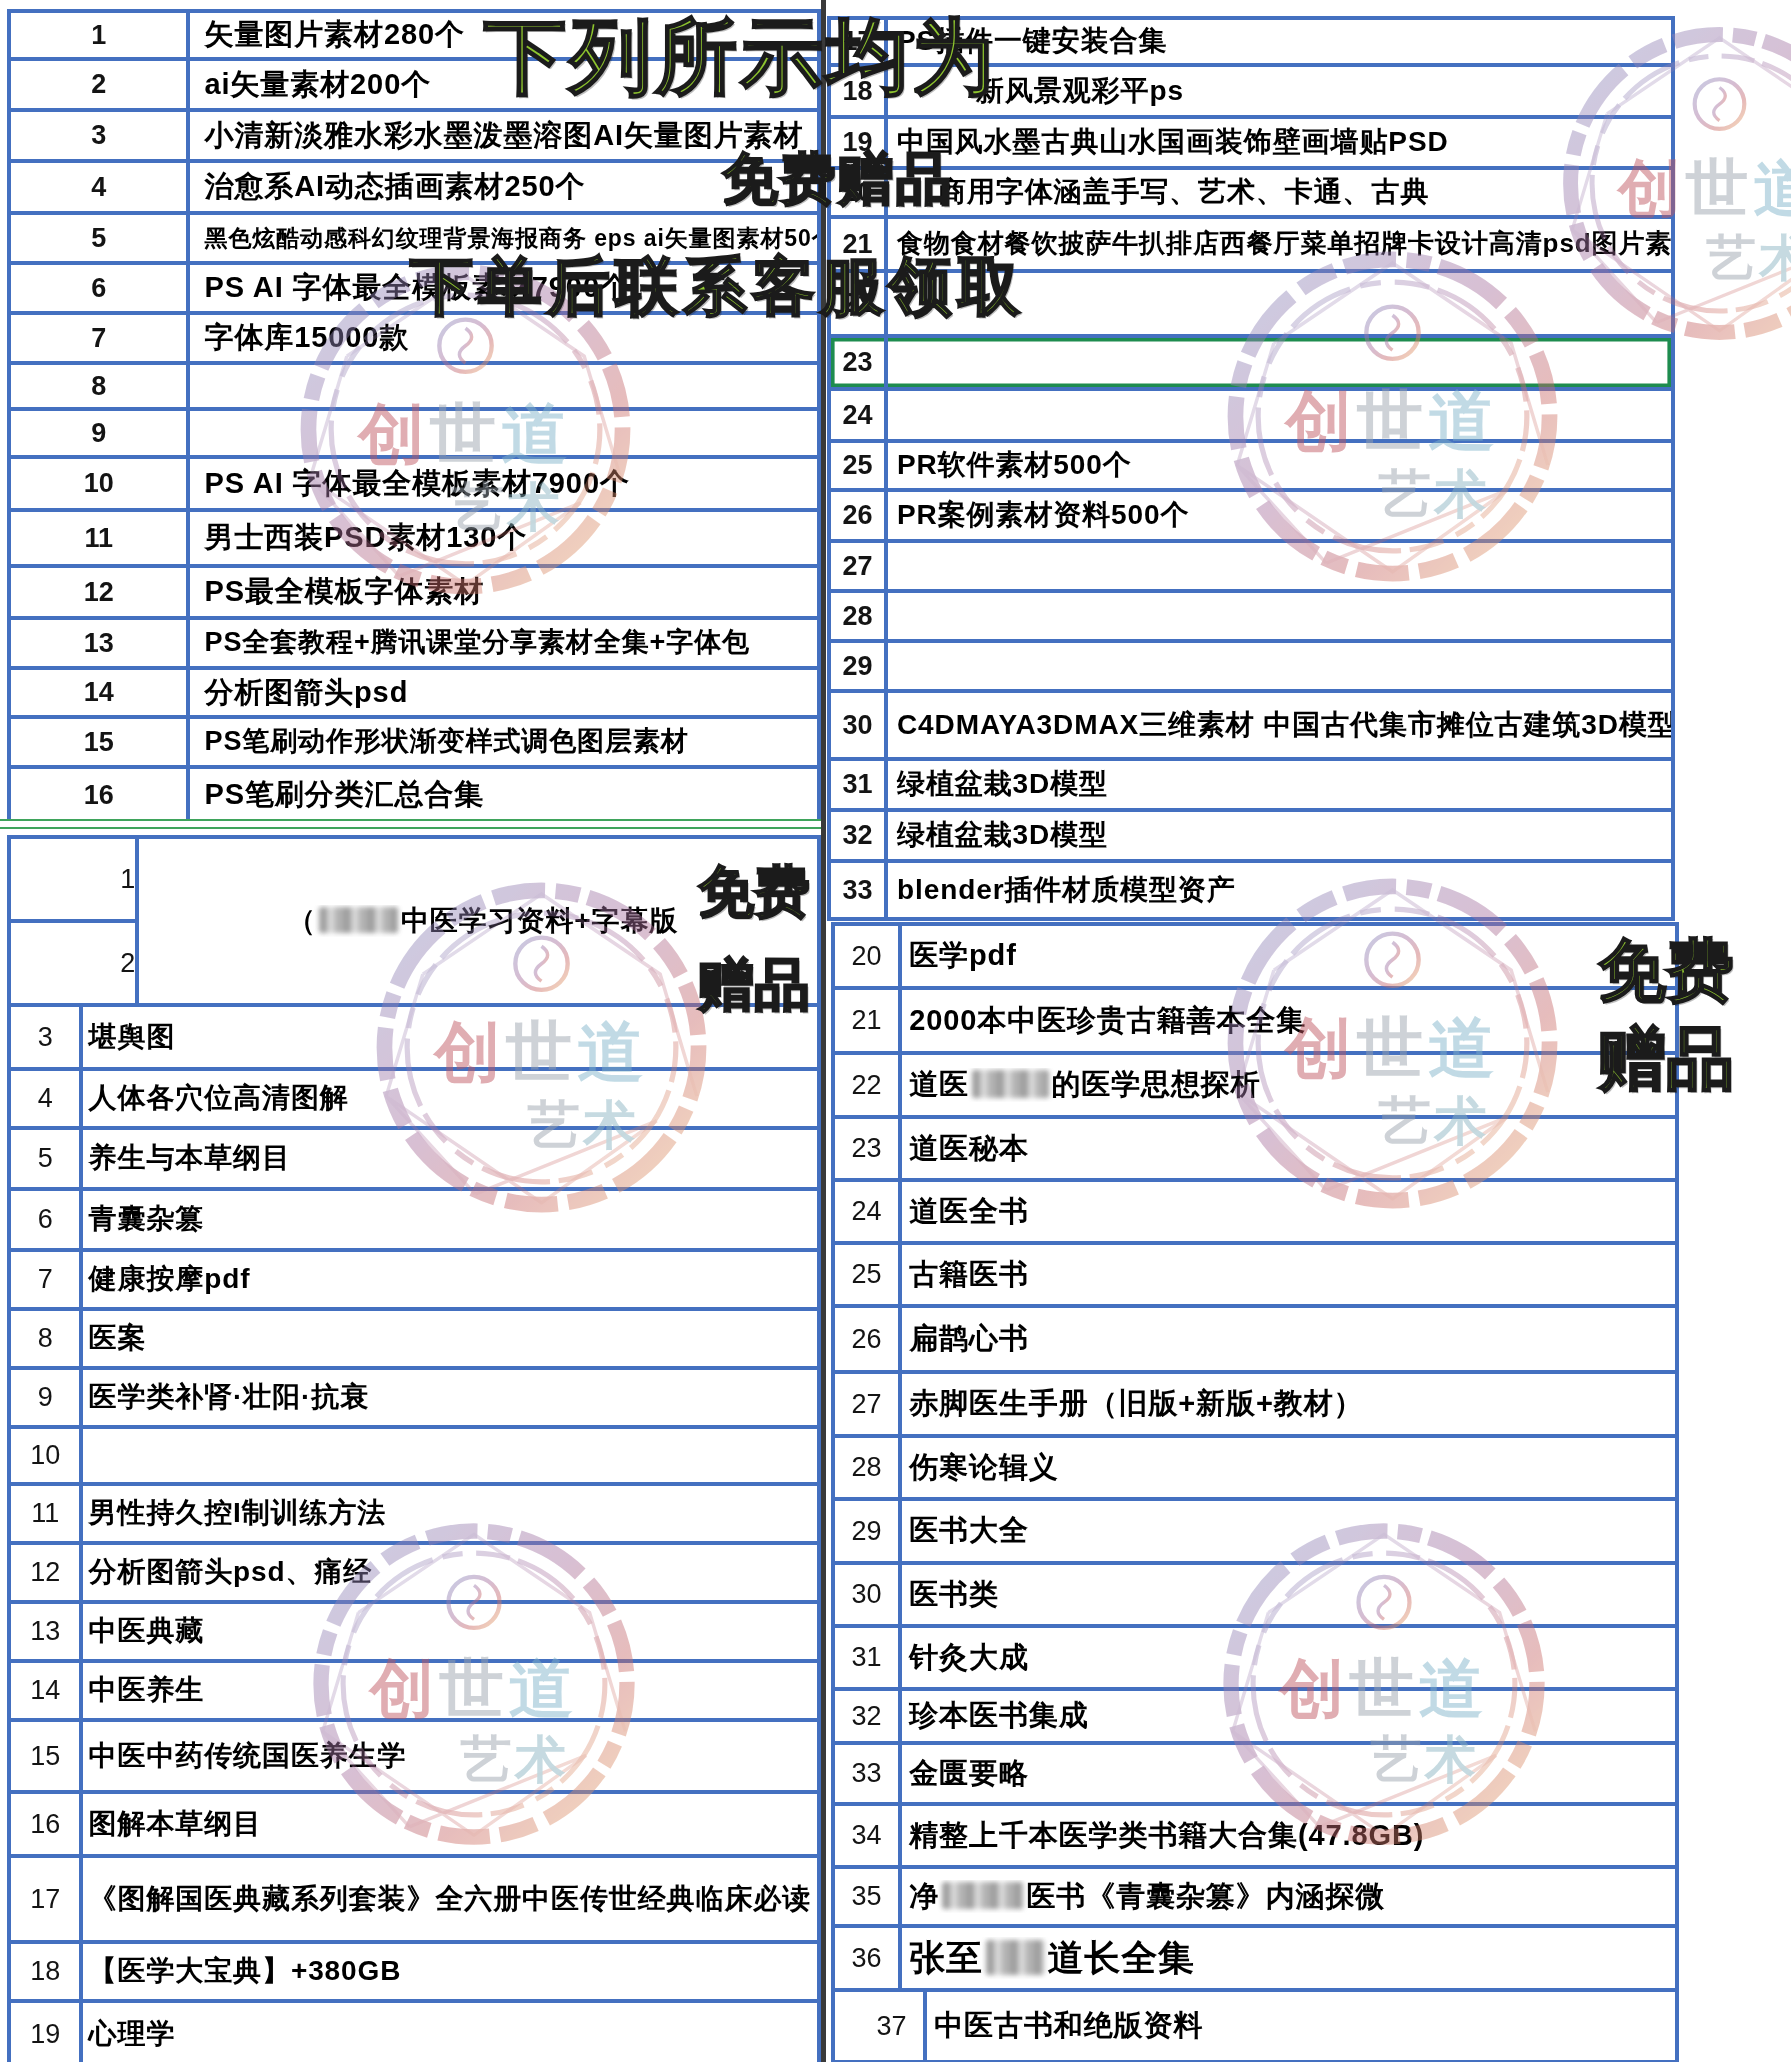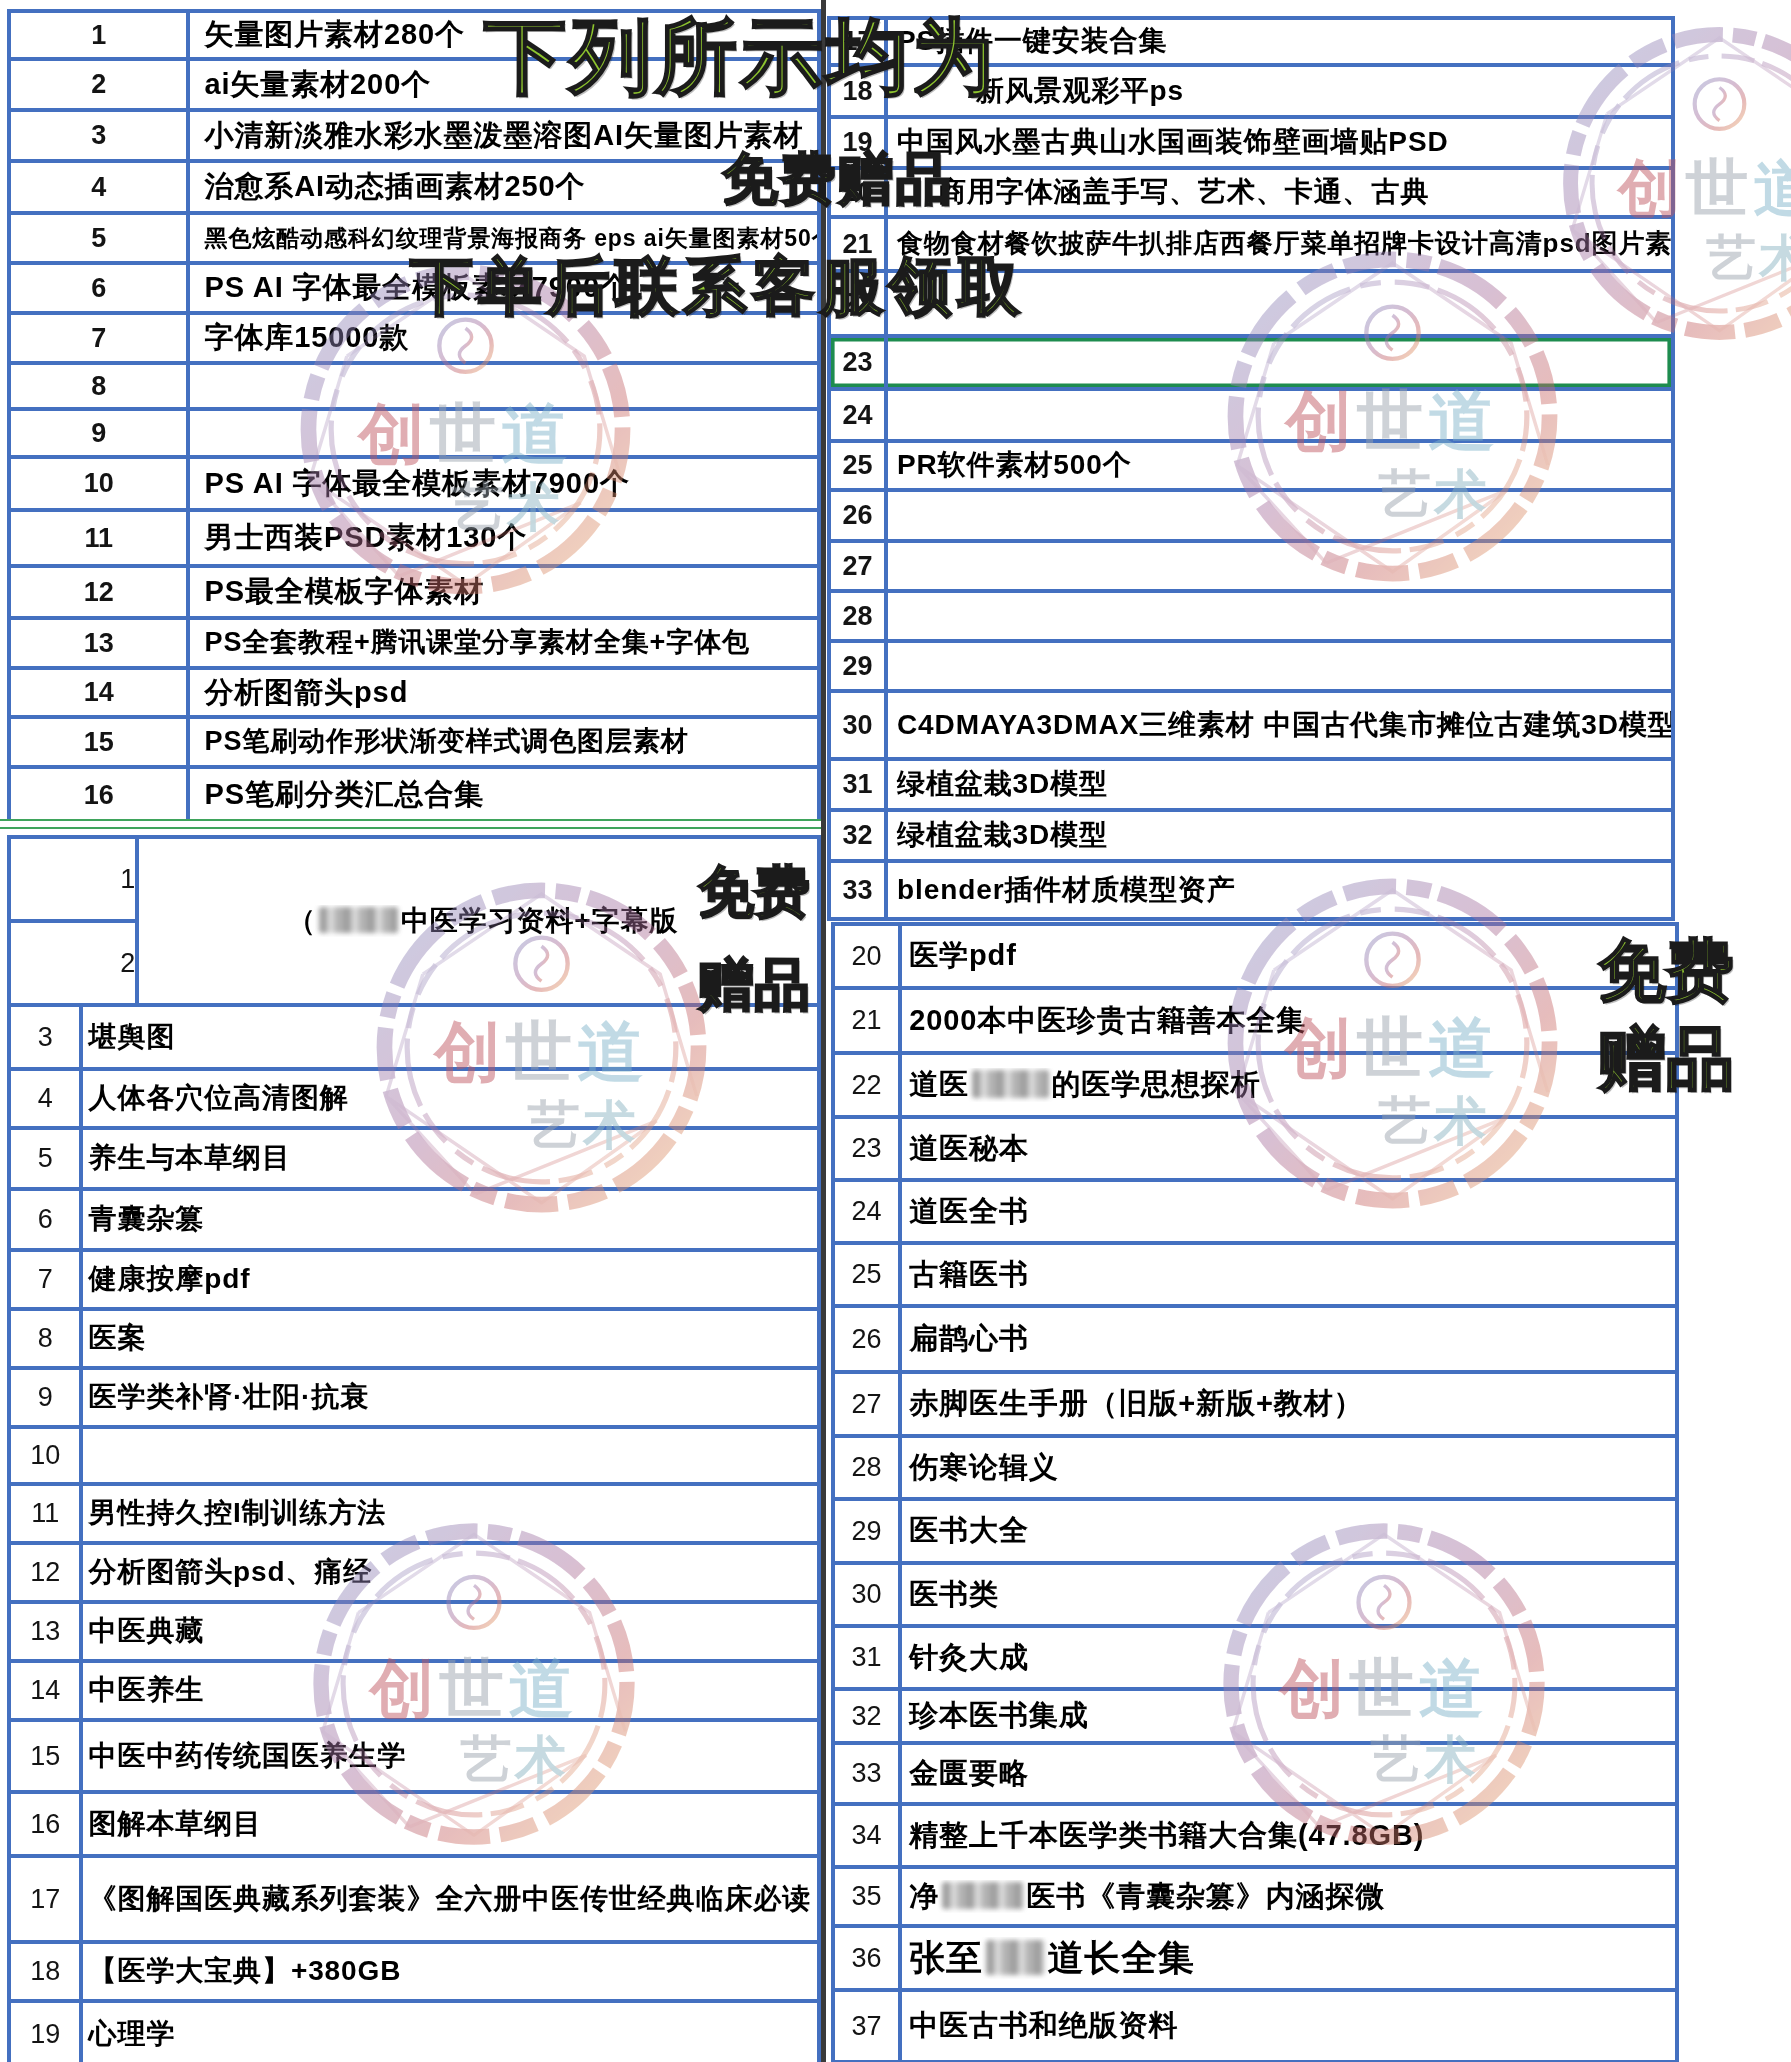--- a/index.html
+++ b/index.html
@@ -143,20 +143,21 @@
         <div class="row" style="height: 52px;">
           <div class="num" style="flex-basis: 57px;">24</div>
           <div class="cell" style="font-size: 28px;"><span></span></div>
         </div>
         <div class="row" style="height: 49px;">
           <div class="num" style="flex-basis: 57px;">25</div>
           <div class="cell" style="font-size: 28px;"><span>PR软件素材500个</span></div>
         </div>
         <div class="row" style="height: 51px;">
           <div class="num" style="flex-basis: 57px;">26</div>
+          <div class="cell" style="font-size: 28px;"><span>PR案例素材资料500个</span></div>
         </div>
         <div class="row" style="height: 50px;">
           <div class="num" style="flex-basis: 57px;">27</div>
           <div class="cell" style="font-size: 28px;"><span></span></div>
         </div>
         <div class="row" style="height: 50px;">
           <div class="num" style="flex-basis: 57px;">28</div>
           <div class="cell" style="font-size: 28px;"><span></span></div>
         </div>
         <div class="row" style="height: 50px;">
@@ -319,21 +320,21 @@
         </div>
         <div class="row" style="height: 59px;">
           <div class="num" style="flex-basis: 67px;">35</div>
           <div class="cell" style="font-size: 29px;"><span>净</span><span class="blur" style="width: 82px;"></span><span>医书《青囊杂篡》内涵探微</span></div>
         </div>
         <div class="row" style="height: 64px;">
           <div class="num" style="flex-basis: 67px;">36</div>
           <div class="cell" style="font-size: 36px;"><span>张至</span><span class="blur" style="width: 59px;"></span><span>道长全集</span></div>
         </div>
         <div class="row" style="height: 68px;">
-          <div class="num" style="flex-basis: 67px;">37</div>
+          <div class="num" style="flex-basis: 67px; margin-left: 25px;">37</div>
           <div class="cell" style="font-size: 29px;"><span>中医古书和绝版资料</span></div>
         </div>
       </div>
     </div>
 
   <div class="seam"></div>
   <div class="green-divider"></div>
 
   <div class="gt" style="left:484px;top:14.3px;font-size:82px;letter-spacing:3.6px">下列所示均为</div>
   <div class="gt" style="left:722px;top:149px;font-size:56px;letter-spacing:1.8px">免费赠品</div>

